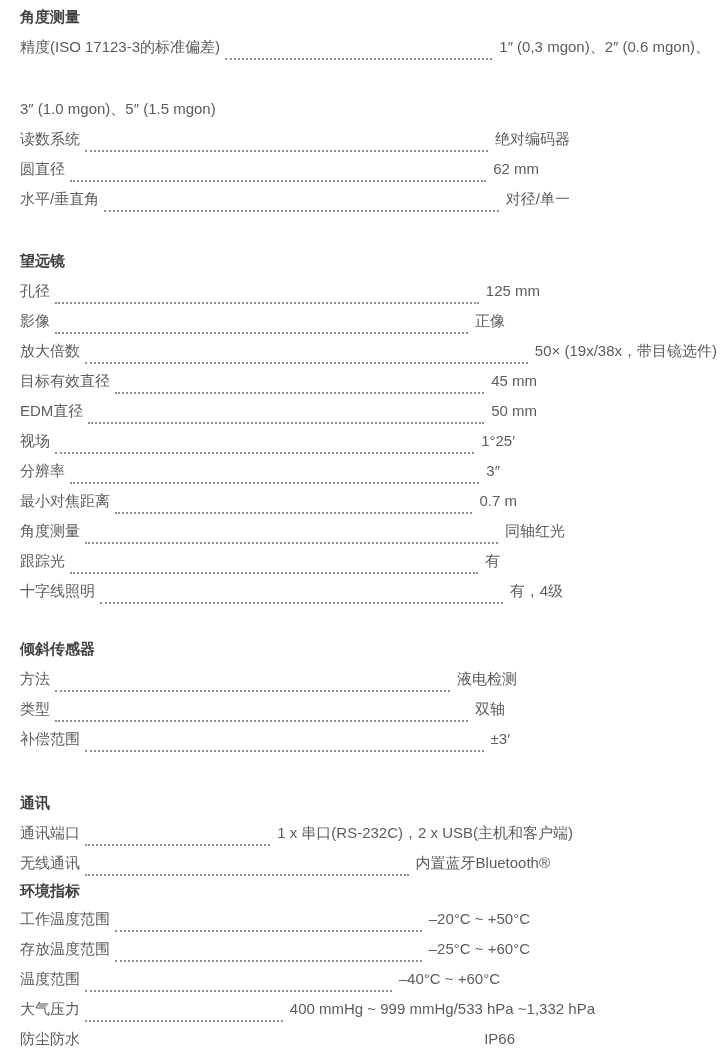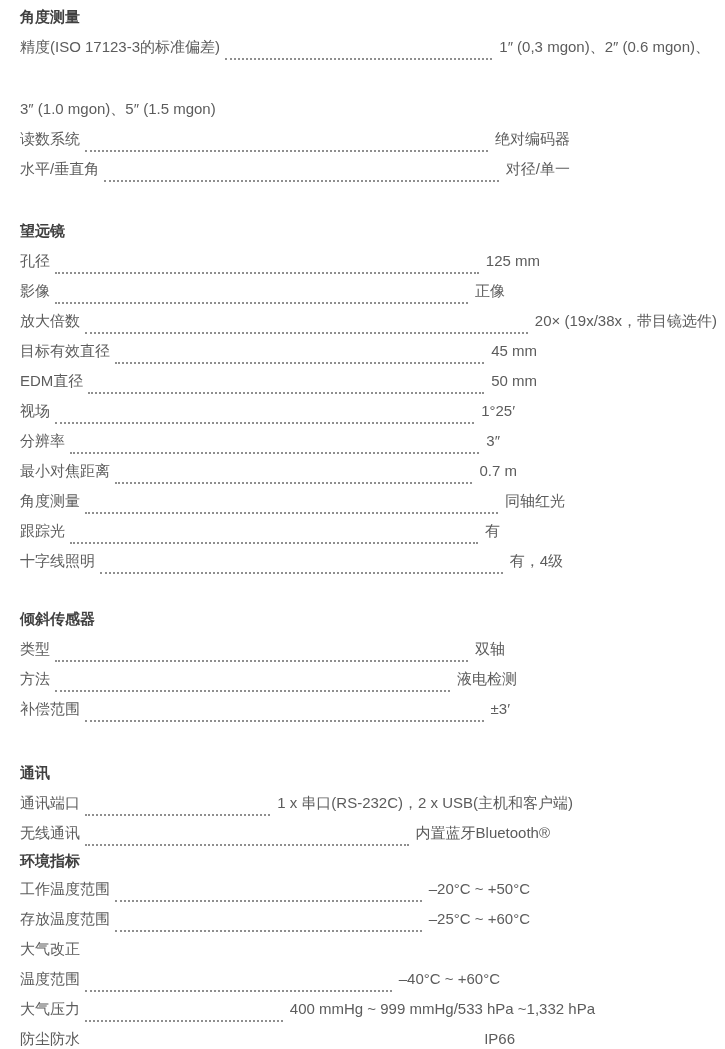--- a/index.html
+++ b/index.html
@@ -54,20 +54,25 @@
       <span class="label">精度(ISO 17123-3的标准偏差)</span>
       <span class="leader"></span>
       <span class="value">1″ (0,3 mgon)、2″ (0.6 mgon)、</span>
     </div>
     <div class="cont-line">3″ (1.0 mgon)、5″ (1.5 mgon)</div>
     <div class="row" style="width:550px">
       <span class="label">读数系统</span>
       <span class="leader"></span>
       <span class="value">绝对编码器</span>
     </div>
+    <div class="row" style="width:519px">
+      <span class="label">圆直径</span>
+      <span class="leader"></span>
+      <span class="value">62 mm</span>
+    </div>
     <div class="row" style="width:550px">
       <span class="label">水平/垂直角</span>
       <span class="leader"></span>
       <span class="value">对径/单一</span>
     </div>
   </div>
 
   <div class="section sec-telescope">
     <div class="section-heading">望远镜</div>
     <div class="row" style="width:520px">
@@ -76,21 +81,21 @@
       <span class="value">125 mm</span>
     </div>
     <div class="row" style="width:485px">
       <span class="label">影像</span>
       <span class="leader"></span>
       <span class="value">正像</span>
     </div>
     <div class="row" style="width:697px">
       <span class="label">放大倍数</span>
       <span class="leader"></span>
-      <span class="value">20× (19x/38x，带目镜选件)</span>
+      <span class="value">50× (19x/38x，带目镜选件)</span>
     </div>
     <div class="row" style="width:517px">
       <span class="label">目标有效直径</span>
       <span class="leader"></span>
       <span class="value">45 mm</span>
     </div>
     <div class="row" style="width:517px">
       <span class="label">EDM直径</span>
       <span class="leader"></span>
       <span class="value">50 mm</span>
@@ -122,29 +127,29 @@
     </div>
     <div class="row" style="width:543px">
       <span class="label">十字线照明</span>
       <span class="leader"></span>
       <span class="value">有，4级</span>
     </div>
   </div>
 
   <div class="section sec-tilt">
     <div class="section-heading">倾斜传感器</div>
+    <div class="row" style="width:497px">
+      <span class="label">方法</span>
+      <span class="leader"></span>
+      <span class="value">液电检测</span>
+    </div>
     <div class="row" style="width:485px">
       <span class="label">类型</span>
       <span class="leader"></span>
       <span class="value">双轴</span>
-    </div>
-    <div class="row" style="width:497px">
-      <span class="label">方法</span>
-      <span class="leader"></span>
-      <span class="value">液电检测</span>
     </div>
     <div class="row" style="width:490px">
       <span class="label">补偿范围</span>
       <span class="leader"></span>
       <span class="value">±3′</span>
     </div>
   </div>
 
   <div class="section sec-comm">
     <div class="section-heading">通讯</div>
@@ -165,23 +170,20 @@
     <div class="row" style="width:510px">
       <span class="label">工作温度范围</span>
       <span class="leader"></span>
       <span class="value">–20°C ~ +50°C</span>
     </div>
     <div class="row" style="width:510px">
       <span class="label">存放温度范围</span>
       <span class="leader"></span>
       <span class="value">–25°C ~ +60°C</span>
     </div>
-    <div class="row">
-      <span class="label">大气改正</span>
-    </div>
     <div class="row" style="width:480px">
       <span class="label">温度范围</span>
       <span class="leader"></span>
       <span class="value">–40°C ~ +60°C</span>
     </div>
     <div class="row" style="width:575px">
       <span class="label">大气压力</span>
       <span class="leader"></span>
       <span class="value">400 mmHg ~ 999 mmHg/533 hPa ~1,332 hPa</span>
     </div>

